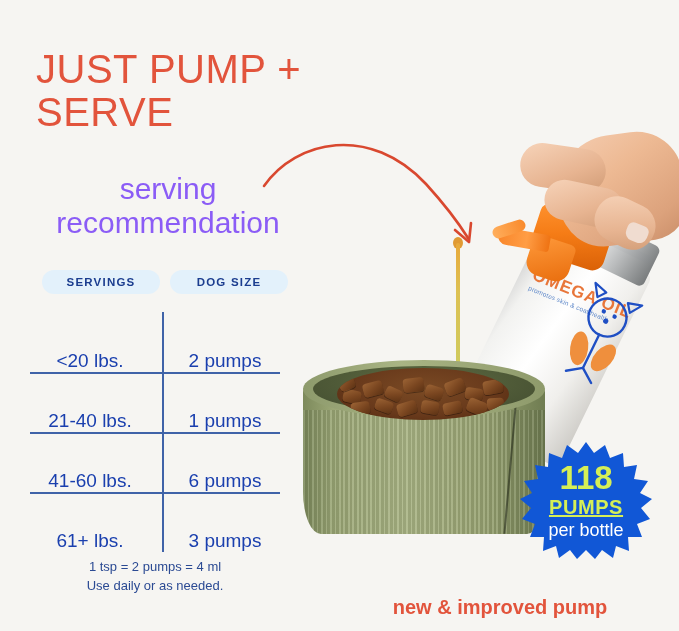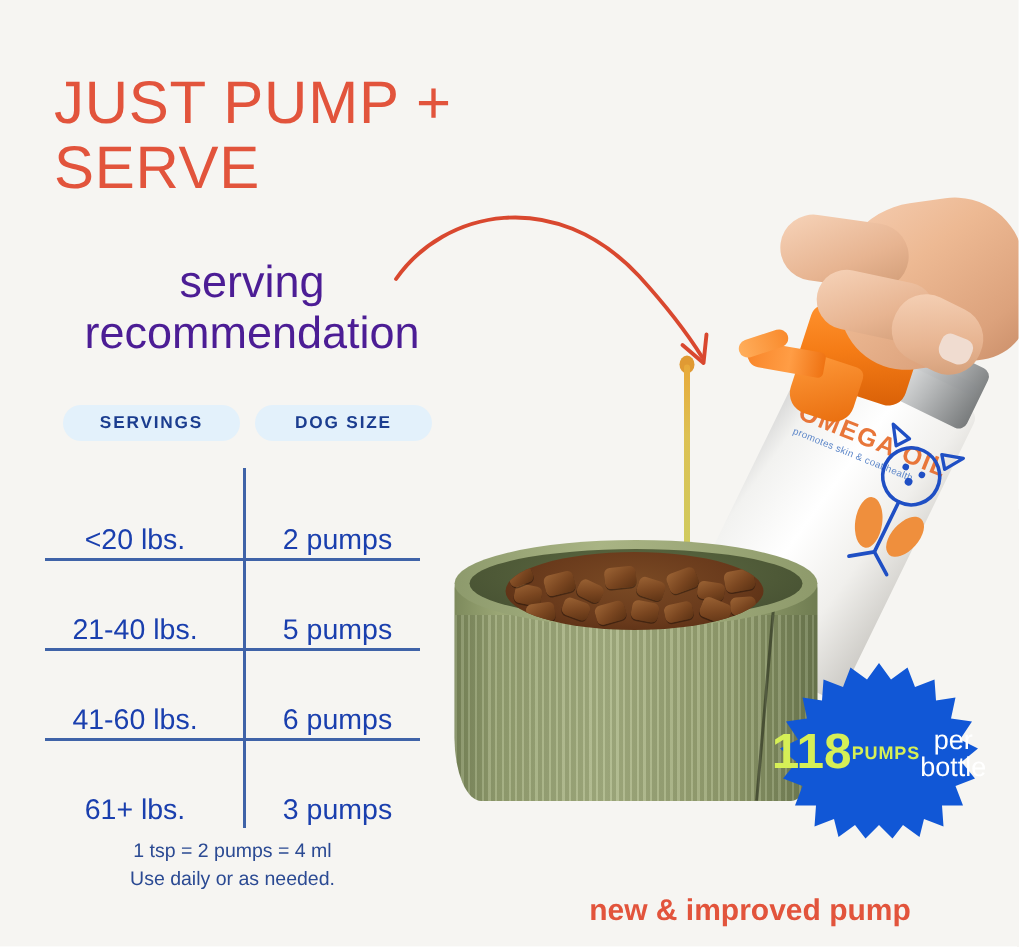--- a/index.html
+++ b/index.html
@@ -35,21 +35,21 @@
     white-space: pre-line;
   }
 
   
   .serving-title {
     position: absolute;
     left: 18px;
     top: 172px;
     width: 300px;
     text-align: center;
-    color: #4c1d95;
+    color: #8b5cf6;
     font-size: 30px;
     line-height: 1.14;
     font-weight: 400;
     white-space: pre-line;
   }
 
   
   .pill-row {
     position: absolute;
     left: 42px;
@@ -421,38 +421,39 @@
     height: 120px;
   }
   .badge .burst {
     position: absolute;
     inset: 0;
   }
   .badge-text {
     position: absolute;
     inset: 0;
     display: flex;
-    flex-direction: row;
+    flex-direction: column;
     align-items: center;
     justify-content: center;
     text-align: center;
     line-height: 1;
   }
   .badge-num {
     color: #d6ef56;
     font-size: 33px;
     font-weight: 700;
     letter-spacing: 0px;
   }
   .badge-pumps {
     color: #d6ef56;
-    font-size: 12px;
+    font-size: 20px;
     font-weight: 700;
     letter-spacing: .6px;
     margin-top: 3px;
+    text-decoration: underline;
   }
   .badge-per {
     color: #ffffff;
     font-size: 18px;
     font-weight: 400;
     margin-top: 4px;
   }
 </style>
 </head>
 <body>
@@ -475,21 +476,21 @@
     <div class="hrule r1"></div>
     <div class="hrule r2"></div>
     <div class="hrule r3"></div>
 
     <div class="srv-row" style="top:0px">
       <div class="cell size">&lt;20 lbs.</div>
       <div class="cell amount">2 pumps</div>
     </div>
     <div class="srv-row" style="top:60px">
       <div class="cell size">21-40  lbs.</div>
-      <div class="cell amount">5 pumps</div>
+      <div class="cell amount">1 pumps</div>
     </div>
     <div class="srv-row" style="top:120px">
       <div class="cell size">41-60  lbs.</div>
       <div class="cell amount">6 pumps</div>
     </div>
     <div class="srv-row" style="top:180px">
       <div class="cell size">61+ lbs.</div>
       <div class="cell amount">3 pumps</div>
     </div>
   </div>

